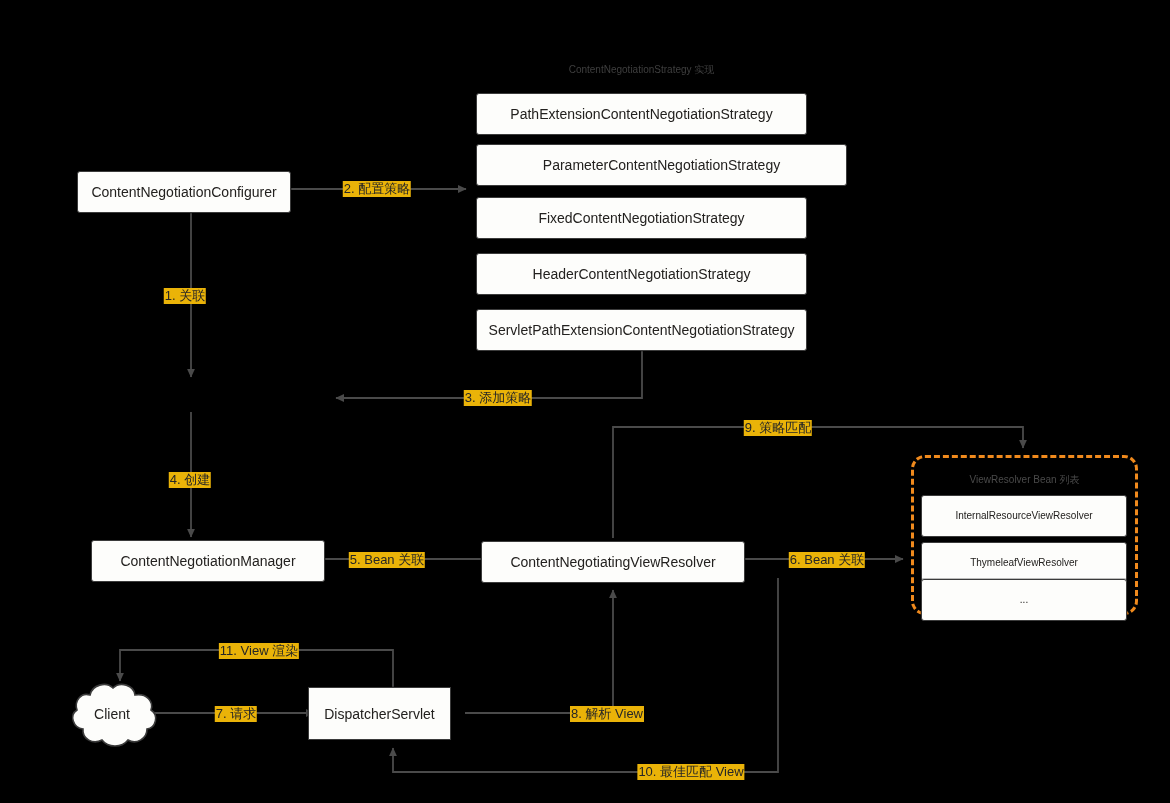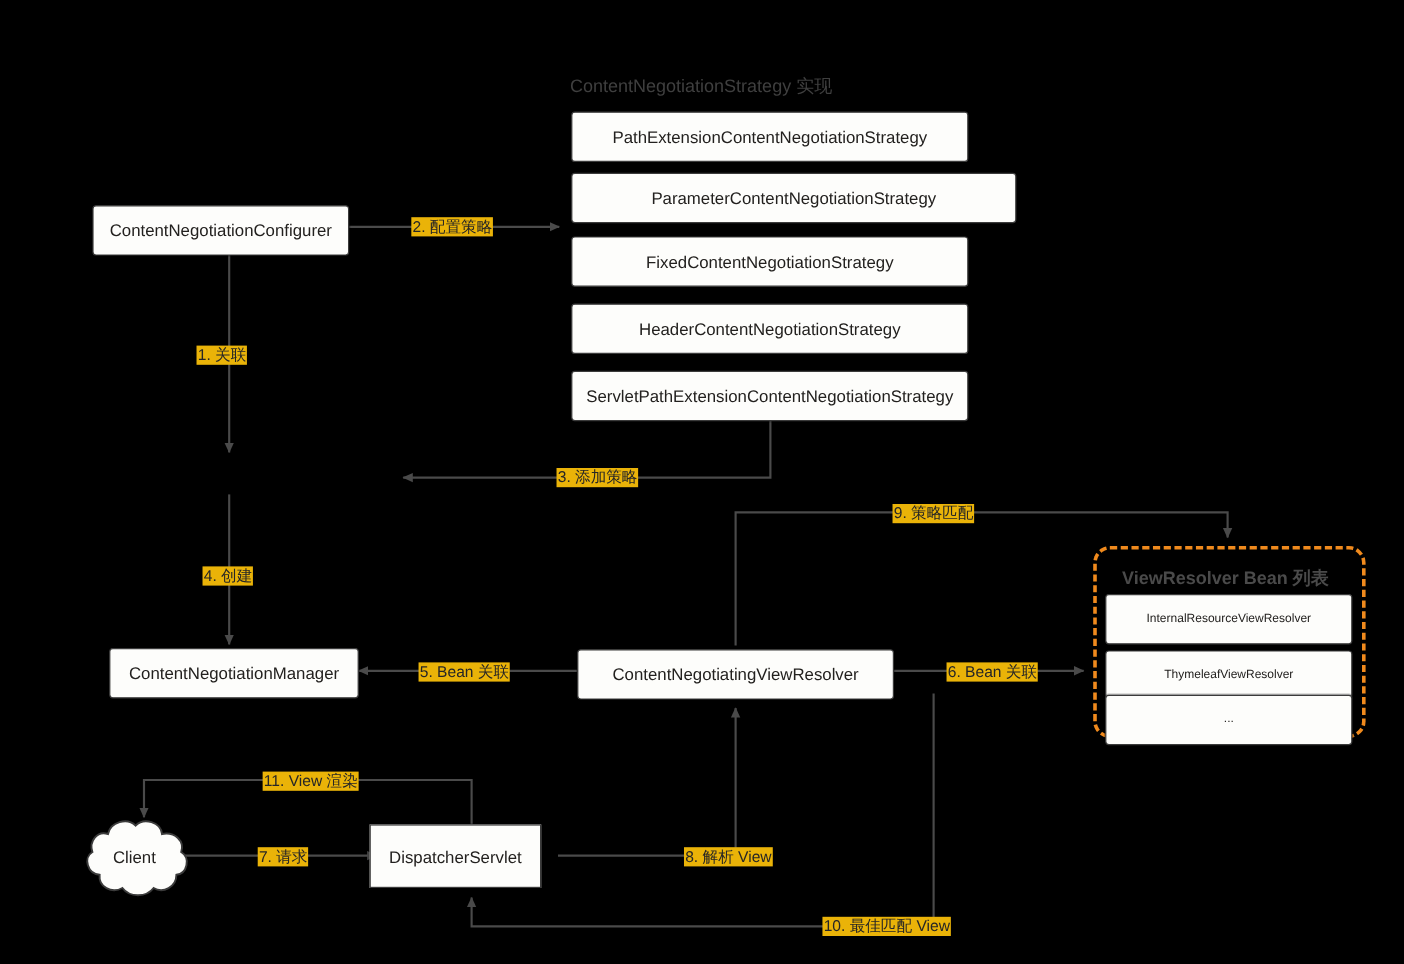--- a/index.html
+++ b/index.html
@@ -20,22 +20,22 @@
     line-height:18px;
     padding:20px 6px;
     box-shadow:0 0 0 1px rgba(0,0,0,.25);
   }
   .node.sq{border-radius:0;}
   .node.small{font-size:10px;}
 
   .grouptitle{
     position:absolute;
     color:#3f3f3f;
-    font-size:15px;
-    text-align:left;
+    font-size:10px;
+    text-align:center;
     white-space:nowrap;
   }
   .grouptitle.orange{color:#4a4a4a;}
 
   .dashbox{
     position:absolute;
     border:3px dashed #f08a1d;
     border-radius:14px;
     box-sizing:border-box;
     background:transparent;
@@ -100,47 +100,47 @@
 
   <div class="node" style="left:476px;top:93px;width:331px;height:36px;">PathExtensionContentNegotiationStrategy</div>
   <div class="node" style="left:476px;top:144px;width:371px;height:36px;">ParameterContentNegotiationStrategy</div>
   <div class="node" style="left:476px;top:197px;width:331px;height:36px;">FixedContentNegotiationStrategy</div>
   <div class="node" style="left:476px;top:253px;width:331px;height:36px;">HeaderContentNegotiationStrategy</div>
   <div class="node" style="left:476px;top:309px;width:331px;height:38px;">ServletPathExtensionContentNegotiationStrategy</div>
 
   <div class="node" style="left:77px;top:171px;width:214px;height:40px;">ContentNegotiationConfigurer</div>
 
 
-  <div class="node" style="left:91px;top:540px;width:208px;height:38px;">ContentNegotiationManager</div>
+  <div class="node" style="left:91px;top:540px;width:234px;height:38px;">ContentNegotiationManager</div>
 
   <div class="node" style="left:481px;top:541px;width:264px;height:37px;">ContentNegotiatingViewResolver</div>
 
   <div class="node sq" style="left:308px;top:687px;width:143px;height:53px;">DispatcherServlet</div>
 
   <div class="cloudwrap" style="left:64px;top:679px;width:96px;height:70px;">
     <svg width="96" height="70" viewBox="0 0 96 70">
       <path d="M26 16 C28 6 42 2 49 9 C56 2 70 6 71 16 C82 14 90 22 87 31
                C95 36 92 49 83 50 C83 60 72 66 64 61 C58 69 44 69 38 61
                C29 66 18 60 19 50 C9 49 5 36 13 31 C10 22 17 13 26 16 Z" fill="#fdfdfb" stroke="#3b3b3b" stroke-width="1.6"></path>
     </svg>
     <div class="ctext">Client</div>
   </div>
 
   <div class="dashbox" style="left:911px;top:455px;width:227px;height:160px;"></div>
-  <div class="grouptitle orange" style="left:935px;top:473px;width:227px;font-weight:bold;">ViewResolver Bean 列表</div>
+  <div class="grouptitle orange" style="left:911px;top:473px;width:227px;">ViewResolver Bean 列表</div>
 
   <div class="node small" style="left:921px;top:495px;width:206px;height:38px;">InternalResourceViewResolver</div>
   <div class="node small" style="left:921px;top:542px;width:206px;height:28px;">ThymeleafViewResolver</div>
   <div class="node small" style="left:921px;top:579px;width:206px;height:27px;">...</div>
 
   <div class="elabel" style="left:185px;top:296px;">1. 关联</div>
   <div class="elabel" style="left:377px;top:189px;">2. 配置策略</div>
   <div class="elabel" style="left:498px;top:398px;">3. 添加策略</div>
   <div class="elabel" style="left:190px;top:480px;">4. 创建</div>
   <div class="elabel" style="left:387px;top:560px;">5. Bean 关联</div>
   <div class="elabel" style="left:827px;top:560px;">6. Bean 关联</div>
   <div class="elabel" style="left:236px;top:714px;">7. 请求</div>
   <div class="elabel" style="left:607px;top:714px;">8. 解析 View</div>
   <div class="elabel" style="left:778px;top:428px;">9. 策略匹配</div>
-  <div class="elabel" style="left:691px;top:772px;margin-left:48px;">10. 最佳匹配 View</div>
+  <div class="elabel" style="left:691px;top:772px;">10. 最佳匹配 View</div>
   <div class="elabel" style="left:259px;top:651px;">11. View 渲染</div>
 
 </div>
 
 </body></html>

